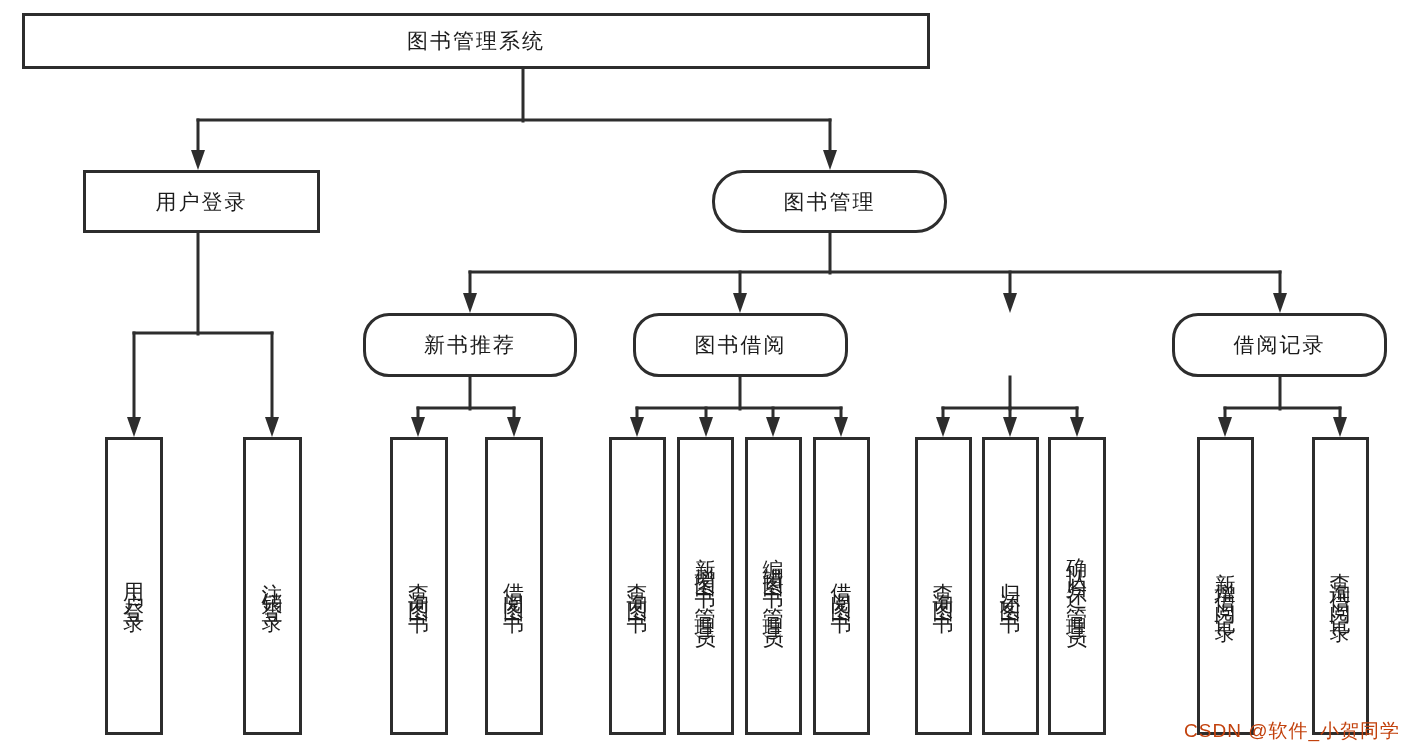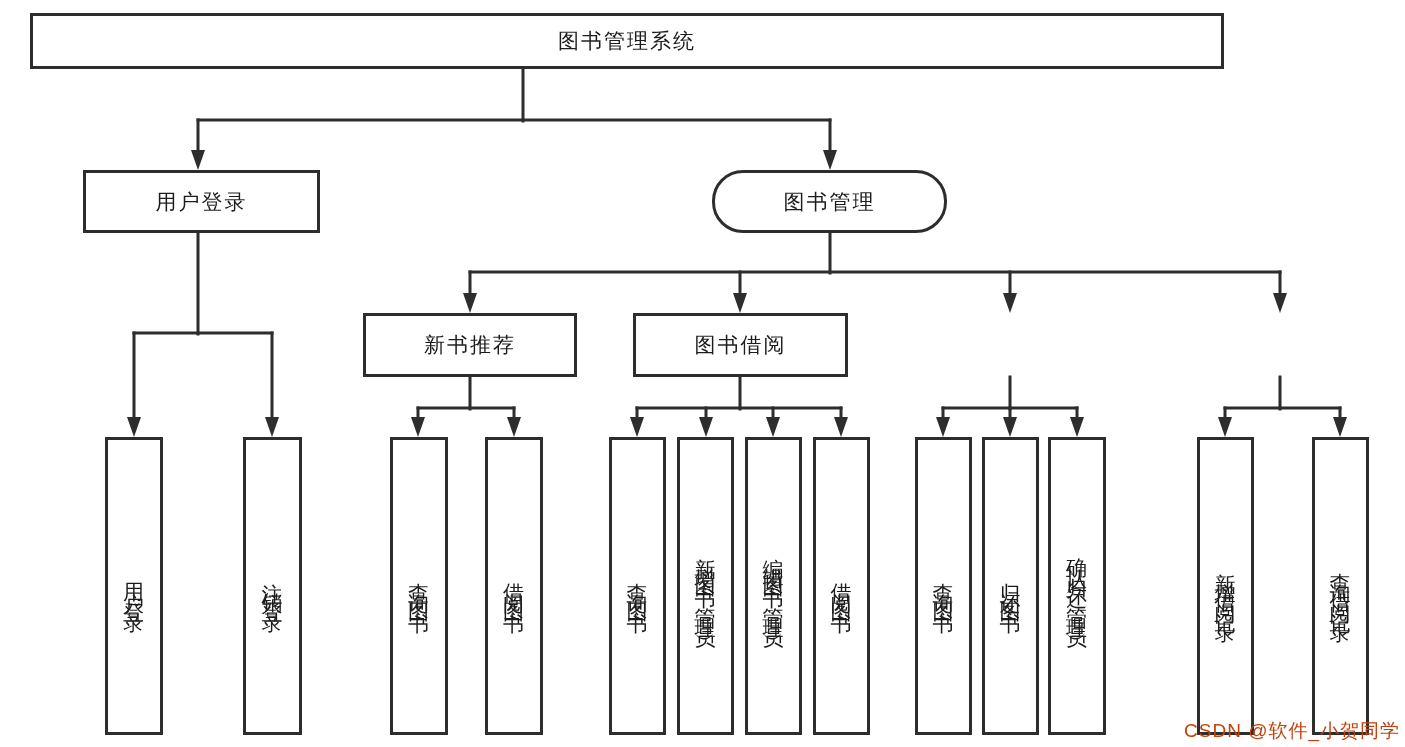--- a/index.html
+++ b/index.html
@@ -23,21 +23,21 @@
     background: #ffffff;
     display: flex;
     align-items: center;
     justify-content: center;
     font-size: 21px;
     color: #1c1c1c;
     letter-spacing: 2px;
     text-align: center;
     white-space: nowrap;
   }
-  .hnode { height: 64px; top: 313px; }
+  .hnode { height: 64px; top: 313px; border-radius: 26px; }
   .vnode {
     top: 437px;
     height: 298px;
     writing-mode: vertical-rl;
     text-orientation: mixed;
     letter-spacing: 10px;
     line-height: 1;
     white-space: normal;
   }
   .watermark {
@@ -94,27 +94,28 @@
       <polygon points="766,417 780,417 773,437"></polygon>
       <polygon points="834,417 848,417 841,437"></polygon>
       <polygon points="936,417 950,417 943,437"></polygon>
       <polygon points="1003,417 1017,417 1010,437"></polygon>
       <polygon points="1070,417 1084,417 1077,437"></polygon>
       <polygon points="1218,417 1232,417 1225,437"></polygon>
       <polygon points="1333,417 1347,417 1340,437"></polygon>
     </g>
   </svg>
 
-  <div class="node" style="left:30px; top:13px; width:1194px; height:56px;">图书管理系统</div>
+  <div class="node" style="left:22px; top:13px; width:908px; height:56px;">图书管理系统</div>
 
   <div class="node" style="left:83px; top:170px; width:237px; height:63px;">用户登录</div>
   <div class="node" style="left:712px; top:170px; width:235px; height:63px;border-radius:31px;">图书管理</div>
 
   <div class="node hnode" style="left:363px; width:214px;">新书推荐</div>
   <div class="node hnode" style="left:633px; width:215px;">图书借阅</div>
+  <div class="node hnode" style="left:1172px; width:215px;">借阅记录</div>
 
   <div class="node vnode" style="left:105px; width:58px;">用户登录</div>
   <div class="node vnode" style="left:243px; width:59px;">注销登录</div>
 
   <div class="node vnode" style="left:390px; width:58px;">查询图书</div>
   <div class="node vnode" style="left:485px; width:58px;">借阅图书</div>
 
   <div class="node vnode" style="left:609px; width:57px;">查询图书</div>
   <div class="node vnode" style="left:677px; width:57px;">新增图书（管理员）</div>
   <div class="node vnode" style="left:745px; width:57px;">编辑图书（管理员）</div>

